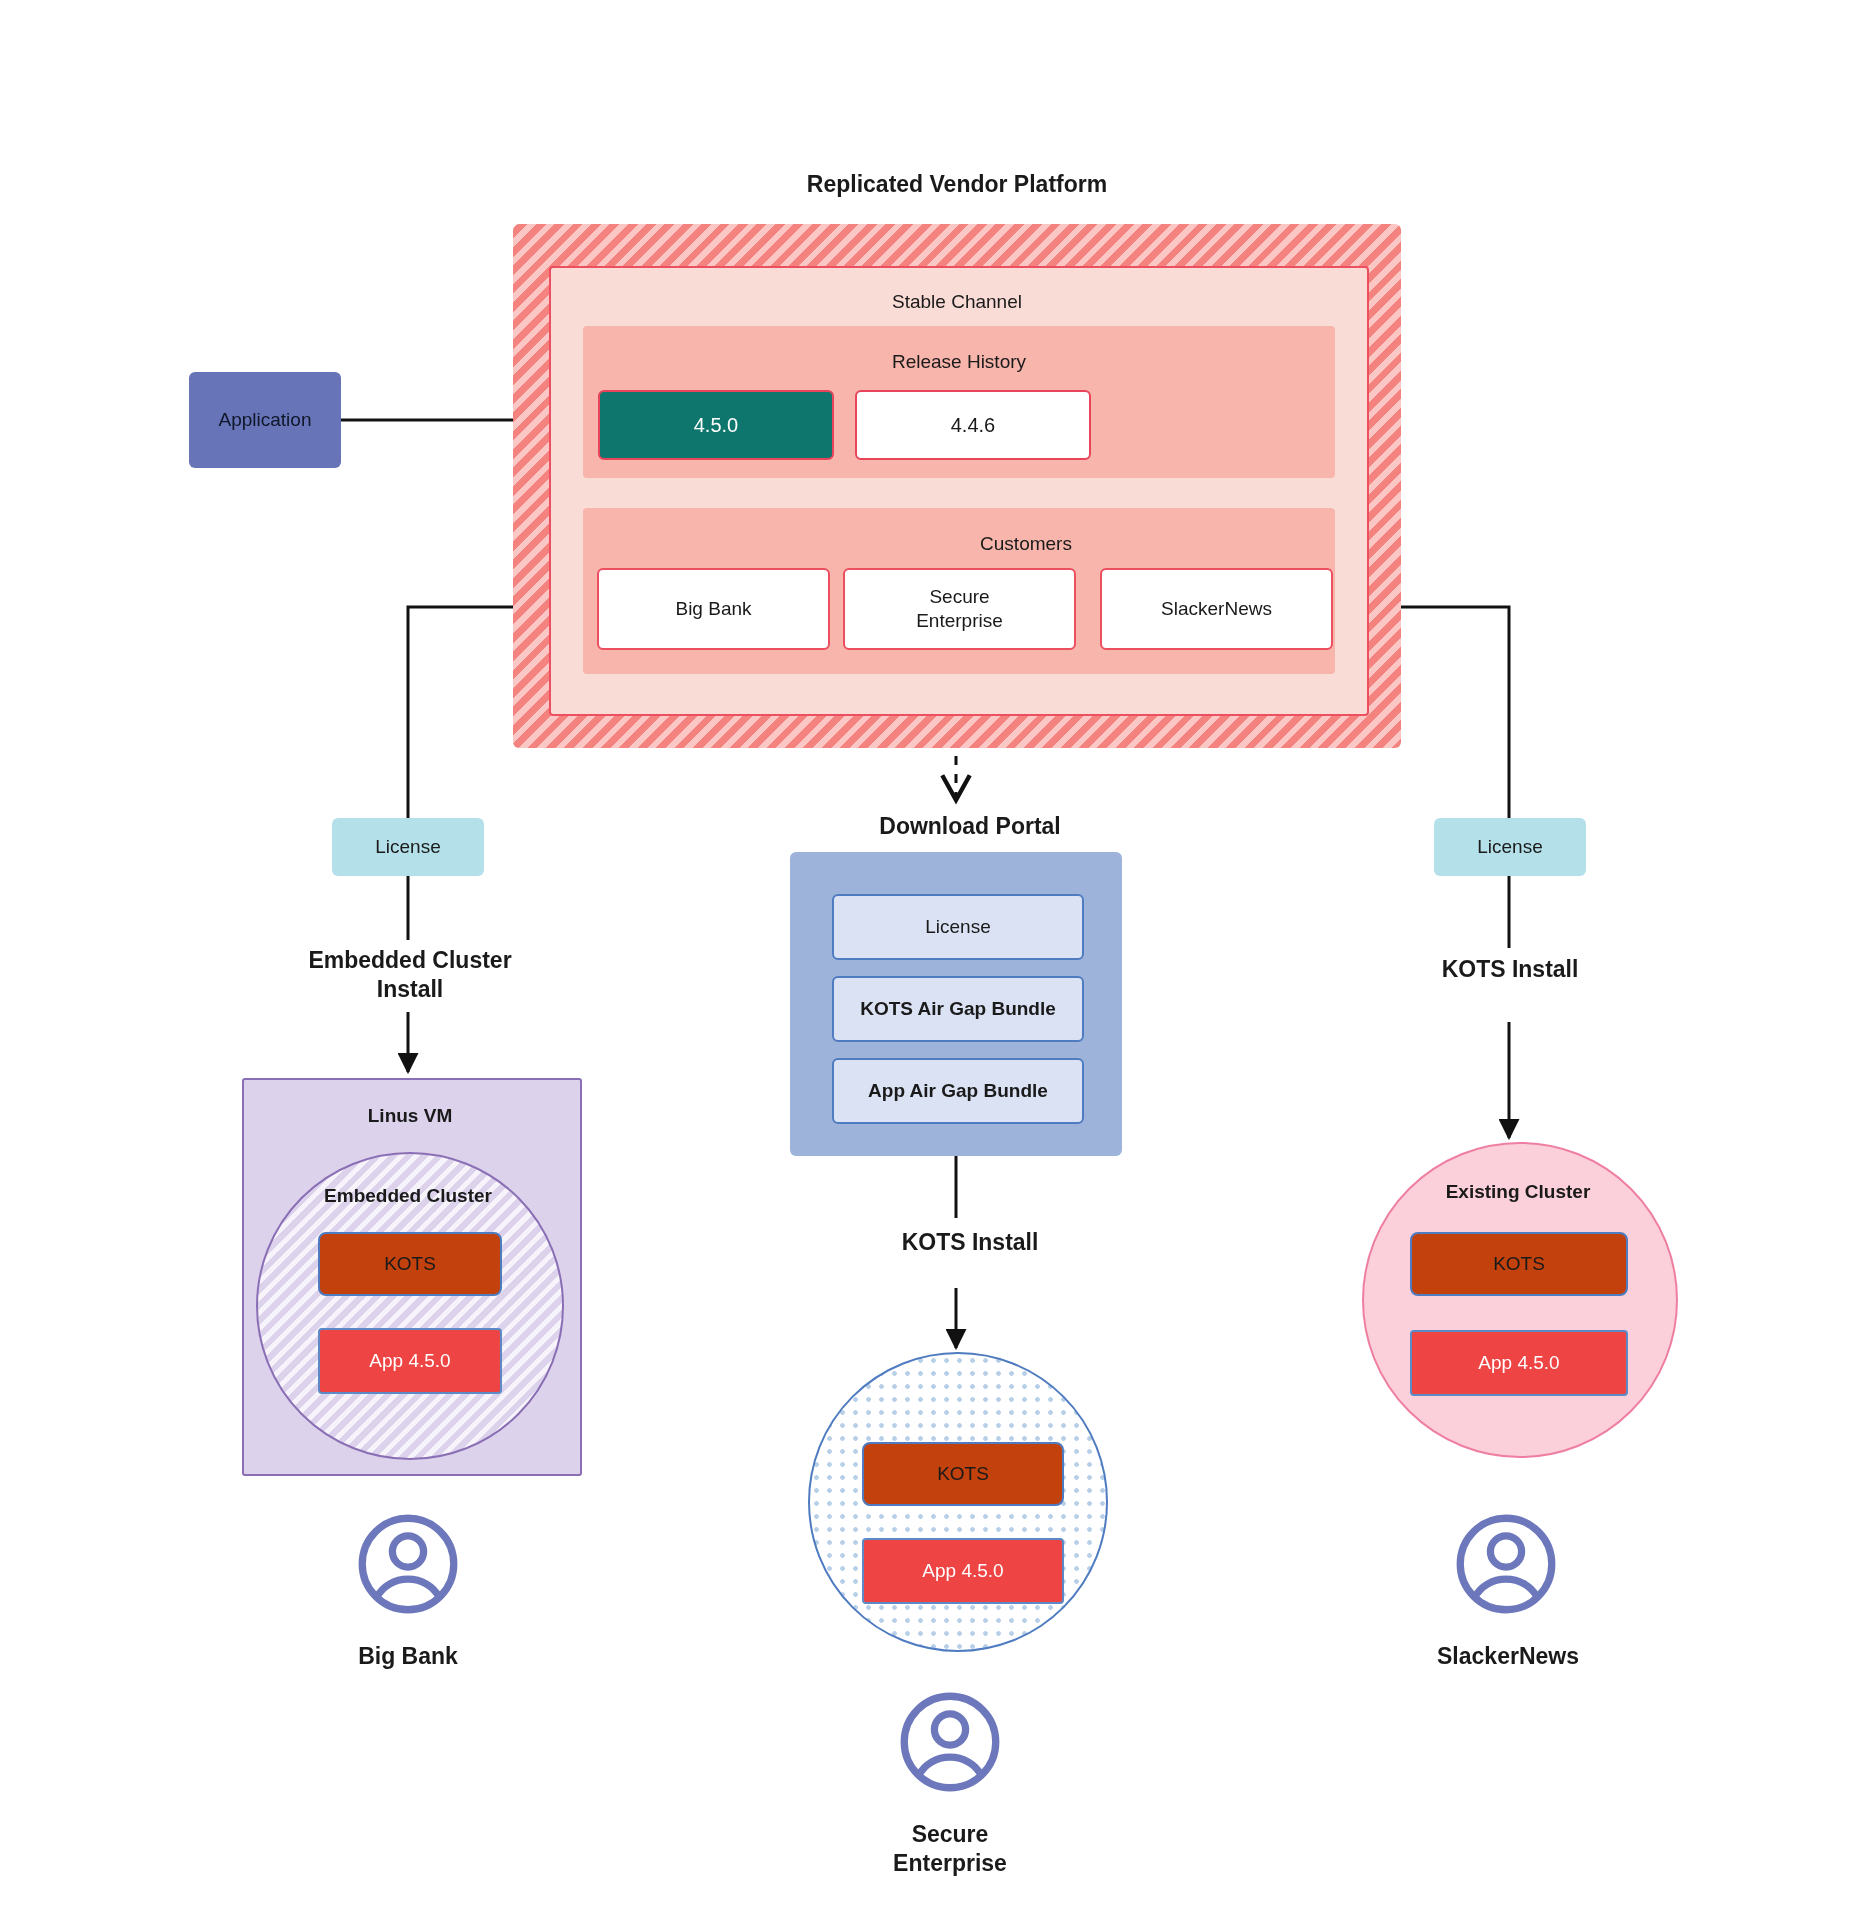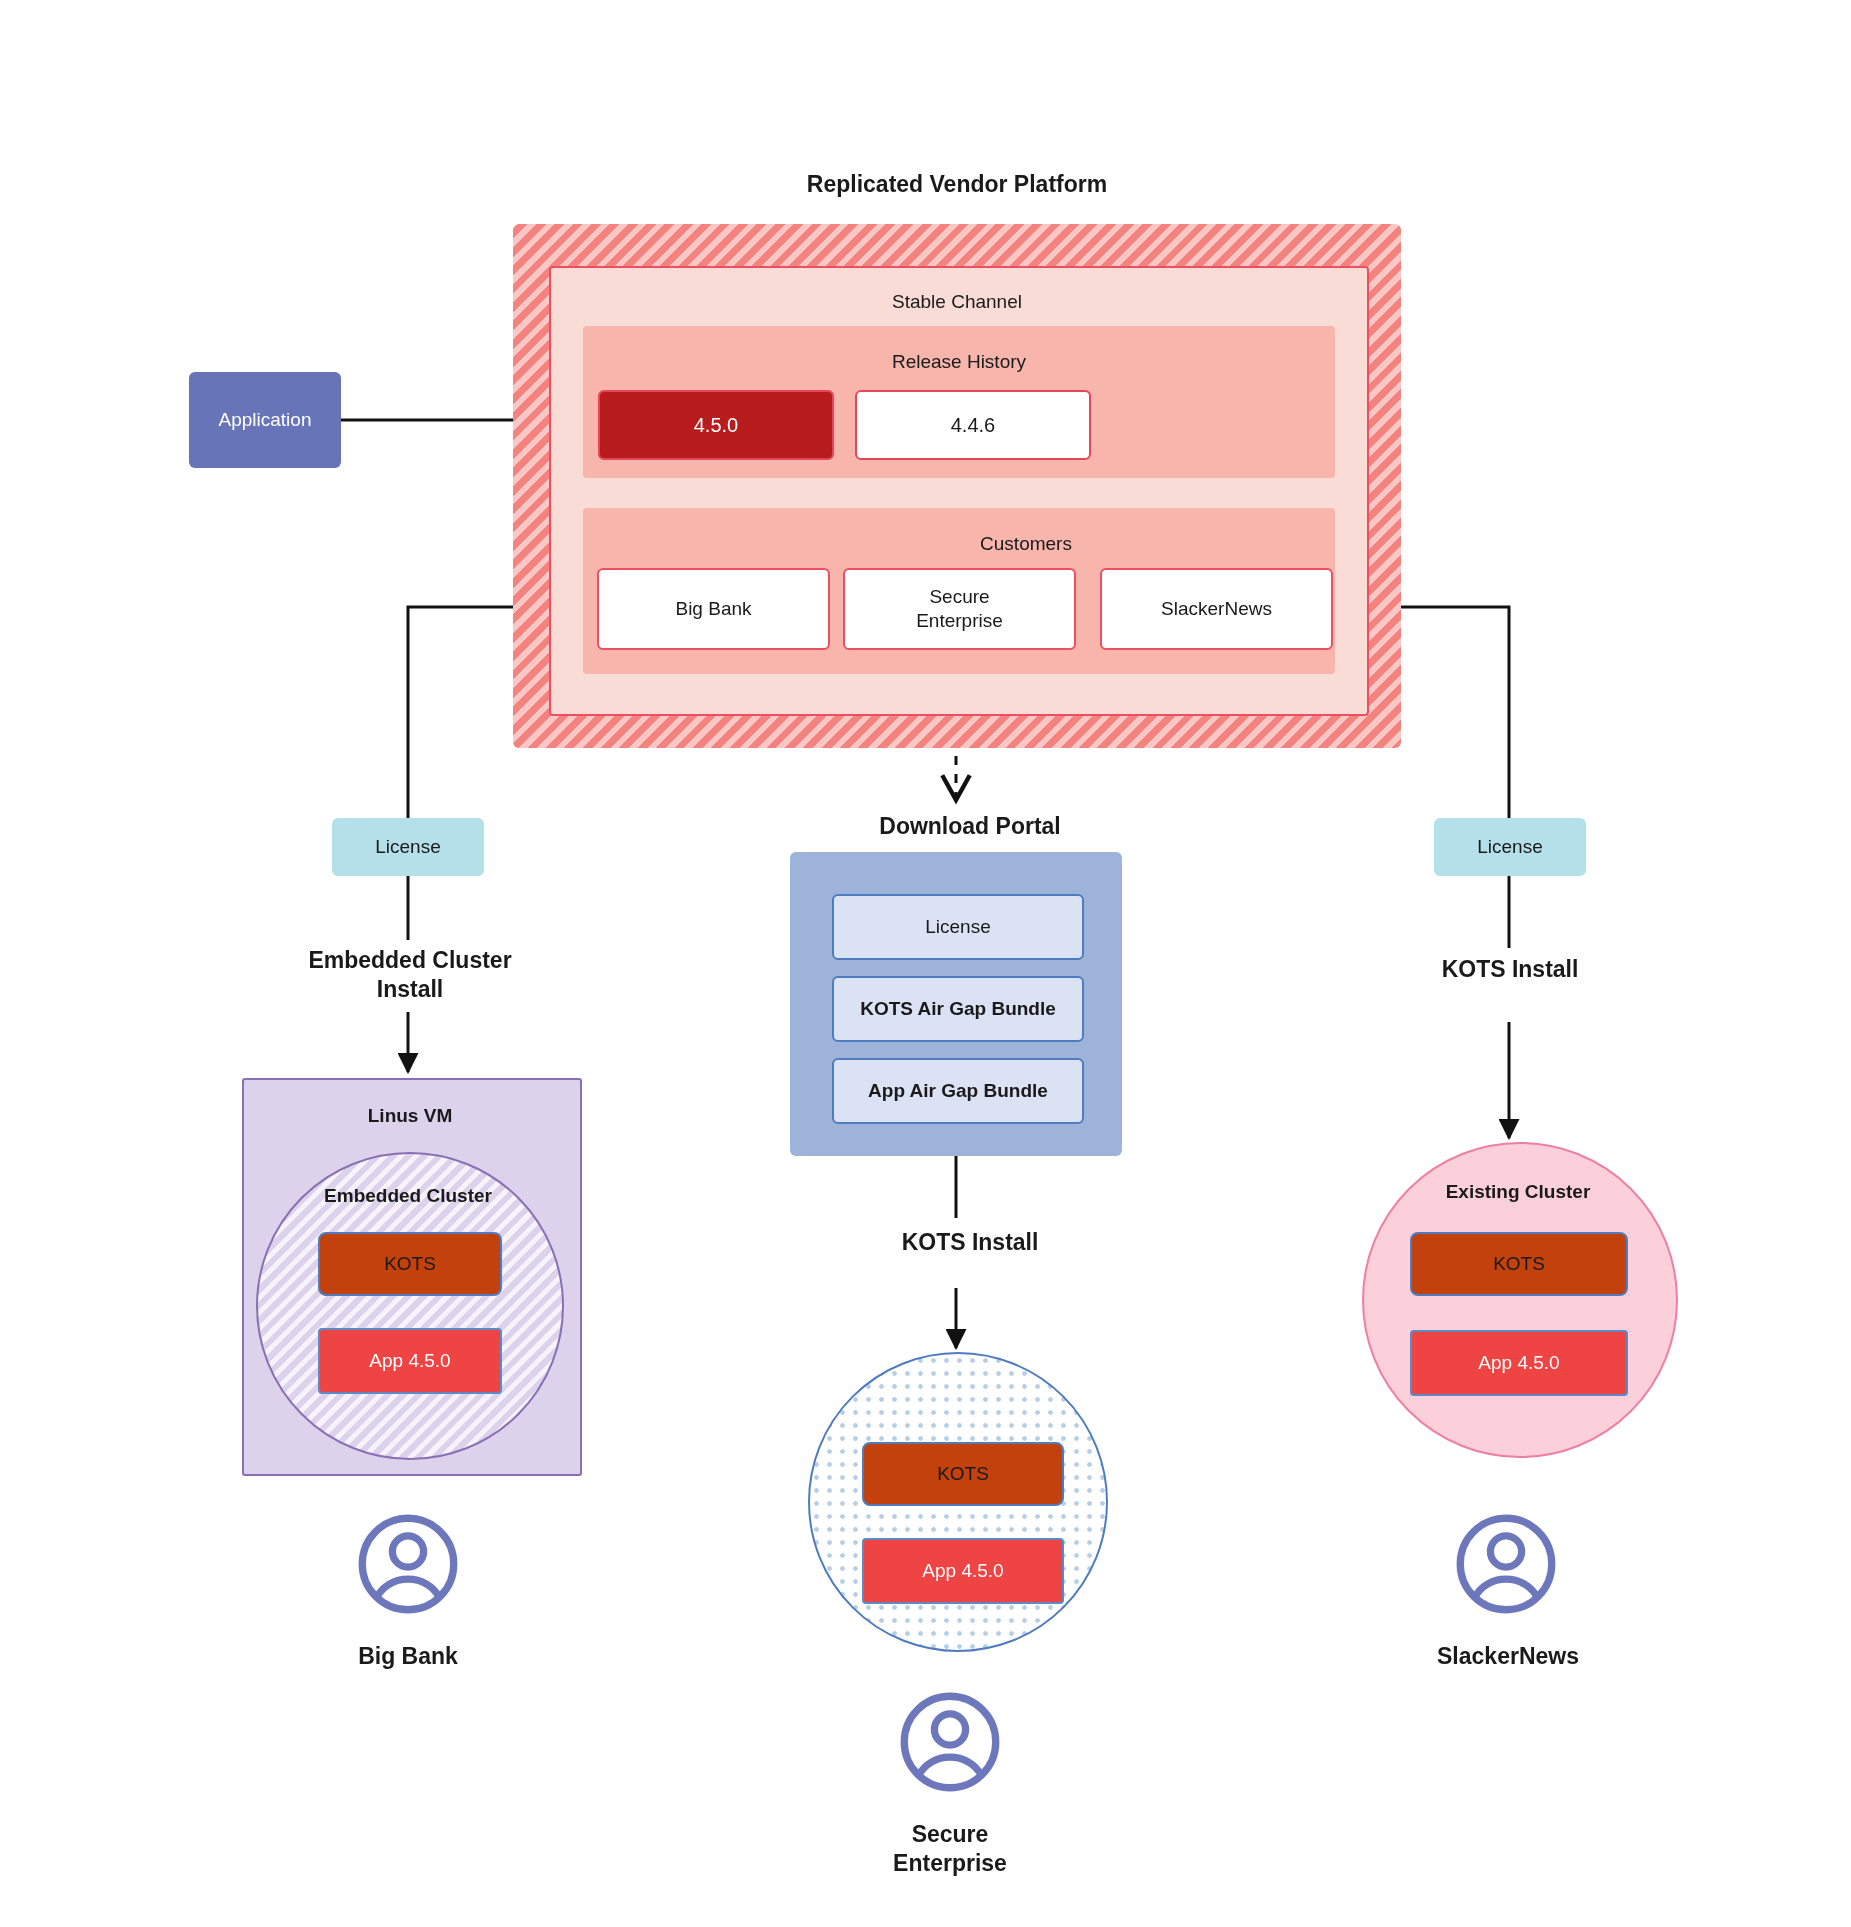--- a/index.html
+++ b/index.html
@@ -43,21 +43,21 @@
     background: #f7b5ac; border-radius: 4px;
   }
   #release-history-label { left: 583px; top: 350px; width: 752px; font-size: 19px; }
 
   .release-chip {
     position: absolute; top: 390px; width: 232px; height: 66px;
     border-radius: 6px; border: 2px solid #e8445a;
     display: flex; align-items: center; justify-content: center;
     font-size: 20px;
   }
-  #release-450 { left: 598px; background: #b91c1c; color: #ffffff; border-color:#e8455a; }
+  #release-450 { left: 598px; background: #0f766e; color: #ffffff; border-color:#e8455a; }
   #release-446 { left: 855px; background: #ffffff; color: #1a1a1a; }
 
   #customers-box {
     position: absolute; left: 583px; top: 508px; width: 752px; height: 166px;
     background: #f7b5ac; border-radius: 4px;
   }
   #customers-label { left: 583px; top: 532px; width: 886px; font-size: 19px; }
 
   .customer-chip {
     position: absolute; top: 568px; height: 78px;
@@ -67,21 +67,21 @@
   }
   #cust-bigbank    { left: 597px; width: 229px; }
   #cust-secure     { left: 843px; width: 229px; }
   #cust-slacker    { left: 1100px; width: 229px; }
 
   
   #application-box {
     position: absolute; left: 189px; top: 372px; width: 152px; height: 96px;
     background: #6874b8; border-radius: 6px;
     display:flex; align-items:center; justify-content:center;
-    color:#ffffff; font-size: 19px;
+    color:#0f172a; font-size: 19px;
   }
 
   
   .license-chip {
     position: absolute; width: 152px; height: 58px;
     background: #b4e1e9; border-radius: 6px;
     display:flex; align-items:center; justify-content:center;
     font-size: 19px;
   }
   #license-left  { left: 332px;  top: 818px; }

